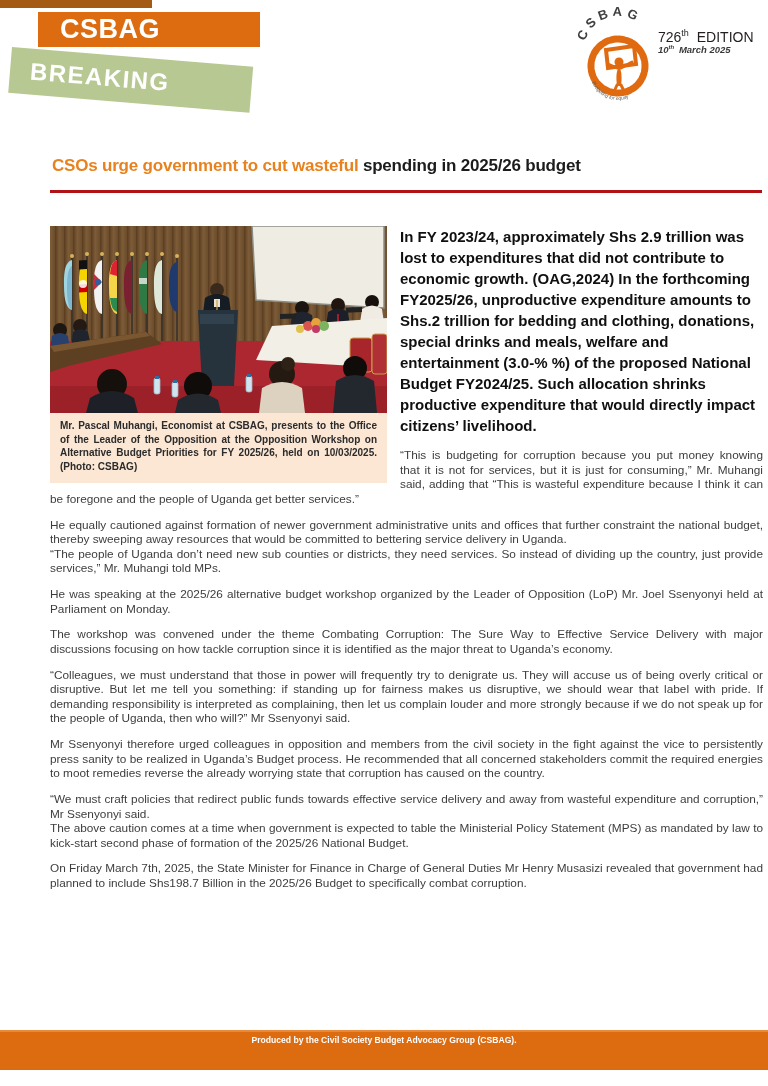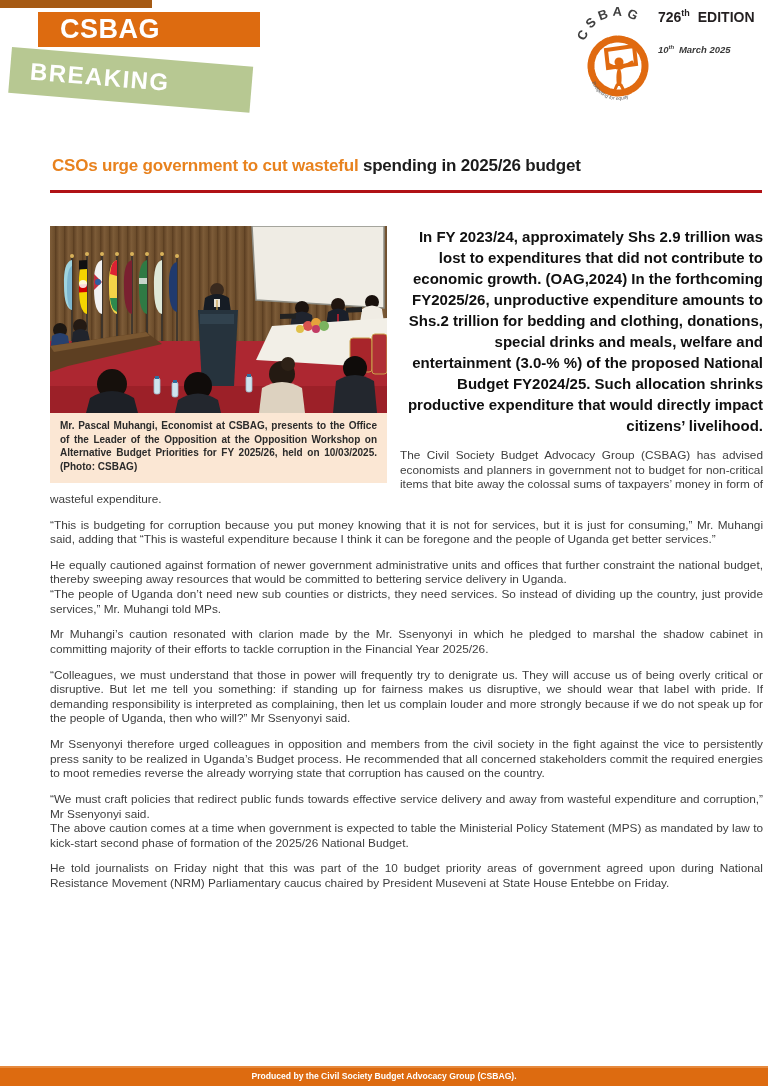--- a/index.html
+++ b/index.html
@@ -8,45 +8,45 @@
 
   
   .top-strip{position:absolute;top:0;left:0;width:152px;height:8px;background:#a55a14;}
   .brand-banner{position:absolute;top:12px;left:38px;width:222px;height:35px;background:#dd6b10;
     color:#fff;font-weight:bold;font-size:27px;line-height:35px;padding-left:22px;box-sizing:border-box;
     letter-spacing:.5px;}
   .news-banner{position:absolute;top:47px;left:12px;width:242px;height:46px;background:#b7c892;
     transform:rotate(4.7deg);transform-origin:left top;color:#fff;font-weight:bold;font-size:24px;
     line-height:46px;padding-left:20px;box-sizing:border-box;letter-spacing:1.5px;}
   .logo-wrap{position:absolute;top:6px;left:576px;width:84px;height:104px;}
-  .edition{position:absolute;top:8px;left:658px;font-size:14px;font-weight:bold;color:#231f20;}
+  .edition{position:absolute;top:28px;left:658px;font-size:14px;font-weight:normal;color:#231f20;}
   .edition sup{font-size:9px;}
   .edition .ed-word{margin-left:4px;}
   .edition-date{position:absolute;top:44px;left:658px;font-size:9.5px;font-weight:bold;font-style:italic;color:#3a3a3a;}
   .edition-date sup{font-size:6px;}
   .edition-date .dt-rest{margin-left:2px;font-style:italic;}
 
   
   .headline{position:absolute;top:156px;left:52px;width:712px;font-size:17px;font-weight:bold;
     letter-spacing:-.2px;color:#1c1c1c;white-space:nowrap;}
   .headline .hl-orange{color:#e8821e;}
   .headline-rule{position:absolute;top:190px;left:50px;width:712px;height:3px;background:#b01216;}
 
   
   .content{position:absolute;top:226px;left:50px;width:713px;color:#3d3d3d;font-size:11.8px;
     line-height:1.24;text-align:justify;}
   .photo-block{float:left;width:337px;margin:0 13px 6px 0;background:#fbe7d4;}
   .photo-svg{display:block;width:337px;height:187px;}
   .photo-caption{padding:6px 10px 10px 10px;font-size:10px;font-weight:bold;line-height:1.35;
     color:#2b2b2b;text-align:justify;}
-  .intro{font-weight:bold;text-align:right;font-size:15px;line-height:1.4;color:#101010;margin:0 0 12px 0;}
+  .intro{font-weight:bold;text-align:left;font-size:15px;line-height:1.4;color:#101010;margin:0 0 12px 0;}
   .para{margin:0 0 11px 0;white-space:pre-line;}
 
   
-  .footer{position:absolute;left:0;bottom:0;width:768px;height:20px;background:#dd6b10;
+  .footer{position:absolute;left:0;bottom:16px;width:768px;height:40px;background:#dd6b10;
     border-top:2px solid #e68a3e;box-sizing:border-box;color:#fff;text-align:center;}
   .footer-line1{font-size:8.6px;font-weight:bold;margin-top:3px;}
   .footer-line2{font-size:8.4px;margin-top:1px;}
 </style>
 </head>
 <body>
 
 <div class="page">
 
   <div class="top-strip"></div>
@@ -222,29 +222,29 @@
           <rect x="105" y="150" width="4" height="3"></rect>
             <rect x="197" y="148" width="4" height="3"></rect>
           <rect x="123" y="154" width="4" height="3"></rect>
         </g>
       </svg>
       <div class="photo-caption">Mr. Pascal Muhangi, Economist at CSBAG, presents to the Office of the Leader of the Opposition at the Opposition Workshop on Alternative Budget Priorities for FY 2025/26, held on 10/03/2025. (Photo: CSBAG)</div>
     </div>
 
     <p class="intro">In FY 2023/24, approximately Shs 2.9 trillion was lost to expenditures that did not contribute to economic growth. (OAG,2024) In the forthcoming FY2025/26, unproductive expenditure amounts to Shs.2 trillion for bedding and clothing, donations, special drinks and meals, welfare and entertainment (3.0-% %) of the proposed National Budget FY2024/25. Such allocation shrinks productive expenditure that would directly impact citizens’ livelihood.</p>
 
-    <p class="para">The Civil Society Budget Advocacy Group (CSBAG) has advised economists and planners in government not to budget for non-critical items that bite away the colossal sums of taxpayers’ money in form of wasteful expenditure.</p>
     <p class="para">“This is budgeting for corruption because you put money knowing that it is not for services, but it is just for consuming,” Mr. Muhangi said, adding that “This is wasteful expenditure because I think it can be foregone and the people of Uganda get better services.”</p>
     <p class="para">He equally cautioned against formation of newer government administrative units and offices that further constraint the national budget, thereby sweeping away resources that would be committed to bettering service delivery in Uganda.
 “The people of Uganda don’t need new sub counties or districts, they need services. So instead of dividing up the country, just provide services,” Mr. Muhangi told MPs.</p>
-    <p class="para">Mr Muhangi’s caution resonated with clarion made by the Mr. Ssenyonyi in which he pledged to marshal the shadow cabinet in committing majority of their efforts to tackle corruption in the Financial Year 2025/26.</p>
+    <p class="para">He was speaking at the 2025/26 alternative budget workshop organized by the Leader of Opposition (LoP) Mr. Joel Ssenyonyi held at Parliament on Monday.</p>
+    <p class="para">The workshop was convened under the theme Combating Corruption: The Sure Way to Effective Service Delivery with major discussions focusing on how tackle corruption since it is identified as the major threat to Uganda’s economy.</p>
     <p class="para">“Colleagues, we must understand that those in power will frequently try to denigrate us. They will accuse us of being overly critical or disruptive. But let me tell you something: if standing up for fairness makes us disruptive, we should wear that label with pride. If demanding responsibility is interpreted as complaining, then let us complain louder and more strongly because if we do not speak up for the people of Uganda, then who will?” Mr Ssenyonyi said.</p>
     <p class="para">Mr Ssenyonyi therefore urged colleagues in opposition and members from the civil society in the fight against the vice to persistently press sanity to be realized in Uganda’s Budget process. He recommended that all concerned stakeholders commit the required energies to moot remedies reverse the already worrying state that corruption has caused on the country.</p>
     <p class="para">“We must craft policies that redirect public funds towards effective service delivery and away from wasteful expenditure and corruption,” Mr Ssenyonyi said.
 The above caution comes at a time when government is expected to table the Ministerial Policy Statement (MPS) as mandated by law to kick-start second phase of formation of the 2025/26 National Budget.</p>
-    <p class="para">He told journalists on Friday night that this was part of the 10 budget priority areas of government agreed upon during National Resistance Movement (NRM) Parliamentary caucus chaired by President Museveni at State House Entebbe on Friday.</p>
+    <p class="para">On Friday March 7th, 2025, the State Minister for Finance in Charge of General Duties Mr Henry Musasizi revealed that government had planned to include Shs198.7 Billion in the 2025/26 Budget to specifically combat corruption.</p>
   </div>
 
   <div class="footer">
     <div class="footer-line1">Produced by the Civil Society Budget Advocacy Group (CSBAG).</div>
   </div>
 
 </div>
 
 </body></html>

